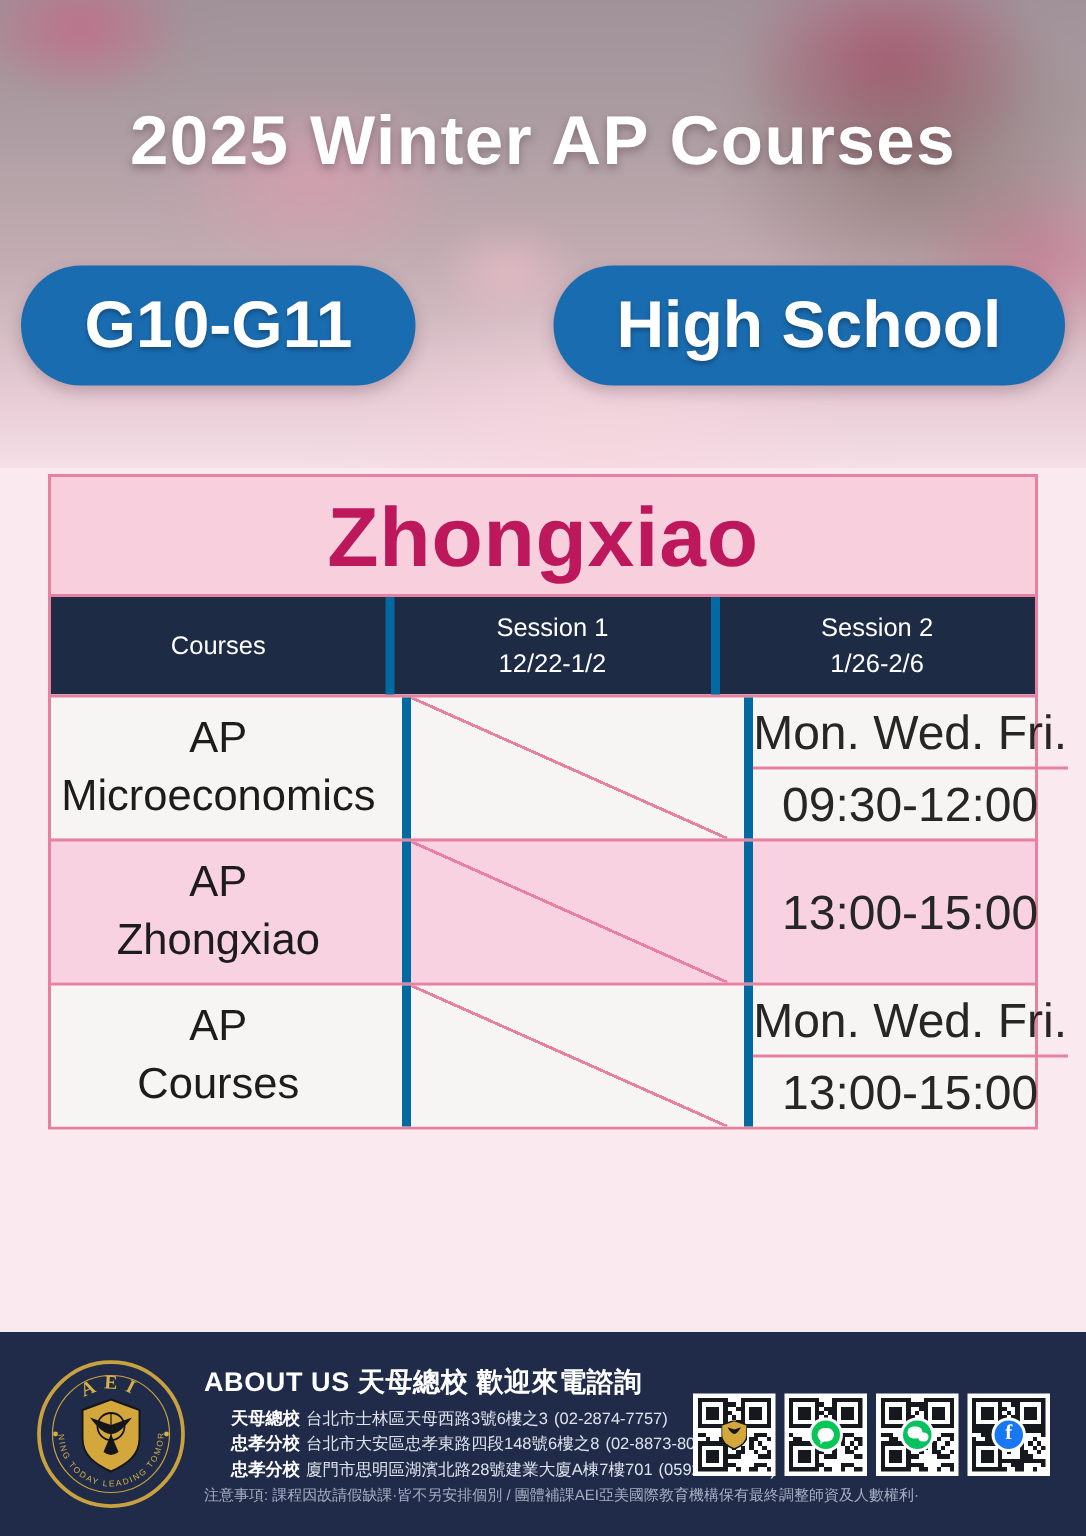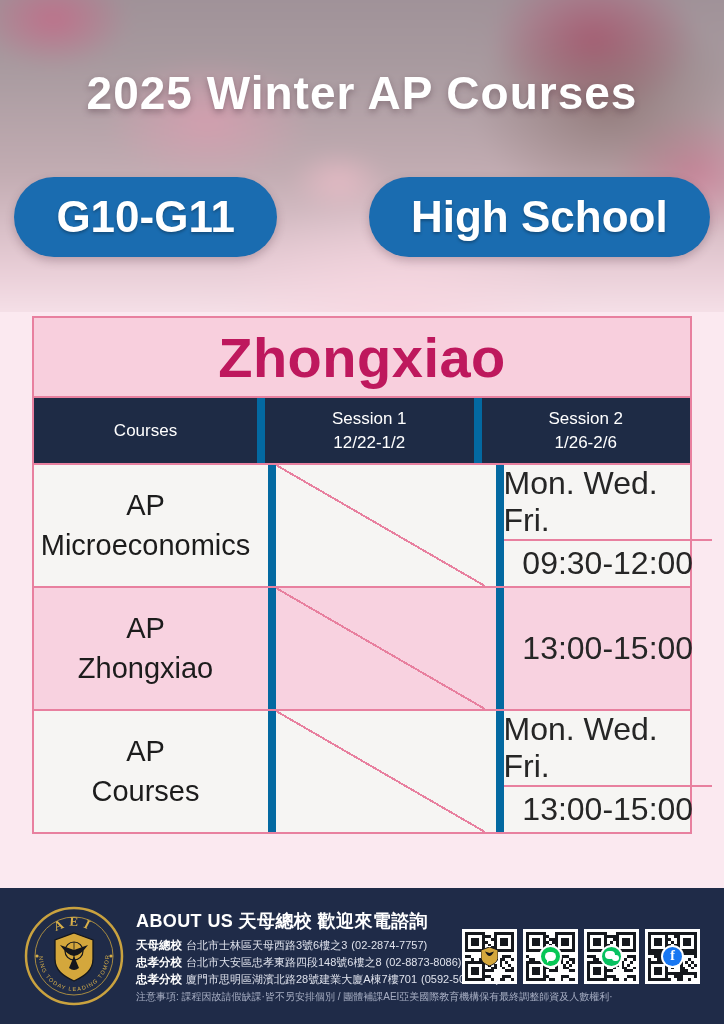--- a/index.html
+++ b/index.html
@@ -29,44 +29,44 @@
     color:#fff; font-size:44px; font-weight:700; padding:0 42px; border-radius:42px;
     text-shadow:0 2px 3px rgba(0,0,0,.28); box-shadow:0 4px 10px rgba(80,45,65,.28); }
 
   
   .schedule { margin:4px 32px 0; border:2px solid #e8809f; background:#f6f5f3; }
   .schedule > * + * { border-top:2px solid #e8809f; }
   .campus-title { height:78px; background:#f8cfdd; color:#be185d;
     display:flex; align-items:center; justify-content:center;
     font-size:56px; font-weight:700; letter-spacing:.5px; }
   .grid-row { display:grid; grid-template-columns:34% 33% 33%; }
-  .grid-row > * + * { border-left:8px solid #0369a1; }
+  .grid-row > * + * { border-left:6px solid #0369a1; }
   .head-row { background:#1e2b45; color:#ffffff; min-height:67px; }
   .head-cell { display:flex; flex-direction:column; align-items:center; justify-content:center;
     font-size:17px; line-height:1.4; padding:8px 4px; text-align:center; }
-  .course-row { height:123px;gap:11px; }
+  .course-row { height:96px;gap:11px; }
   .row-light { background:#f6f5f3; }
   .row-pink  { background:#f8d2e0; }
   .course-cell { display:flex; flex-direction:column; align-items:center; justify-content:center;
     font-size:29px; color:#1c1c1c; line-height:1.35; text-align:center; }
   .diag-cell { background-image:linear-gradient(to bottom left,
       transparent calc(50% - 1px), #e8809f calc(50% - 1px), #e8809f calc(50% + 1px), transparent calc(50% + 1px)); }
   .session2-cell { display:flex; flex-direction:column; }
   .session2-cell .half { flex:1; display:flex; align-items:center; justify-content:center;
     font-size:32px; color:#262626; }
   .session2-cell .half + .half { border-top:2px solid #e8809f; }
 
   
   .footer { position:absolute; left:0; bottom:0; width:100%; height:136px;
     background:#1f2b48; display:flex; align-items:center; padding:0 24px; gap:12px; }
   .logo-wrap { flex:0 0 100px; display:flex; justify-content:center; }
   .footer-info { flex:1 1 auto; min-width:0; color:#e9eaf1; }
   .footer-heading { font-size:18px; font-weight:700; color:#ffffff; letter-spacing:.4px; margin-bottom:5px; }
   .branch { font-size:11px; color:#dfe2ec; margin:2px 0; white-space:nowrap; }
-  .branch-name { font-weight:700; color:#ffffff; margin-right:4px; font-size:11.5px; }
+  .branch-name { font-weight:700; color:#ffffff; margin-right:4px; font-size:11.5px;margin-left:18px; }
   .branch-phone { margin-left:4px; }
   .notice { font-size:10px; color:#a7aec3; margin-top:3px; white-space:nowrap; }
   .qrs { flex:0 0 auto; display:flex; gap:6px; }
   .qr { position:relative; width:55px; height:55px; background:#ffffff; padding:3px; }
   .qr-code, .qr-code svg { width:100%; height:100%; display:block; }
   .qr-code svg rect { fill:#15181d; }
   .qr-icon { position:absolute; inset:0; display:flex; align-items:center; justify-content:center; }
   .disc { width:19px; height:19px; border-radius:50%; display:flex; align-items:center;
     justify-content:center; box-shadow:0 0 0 2px #ffffff; }
   .disc-line { background:#06c755; }

